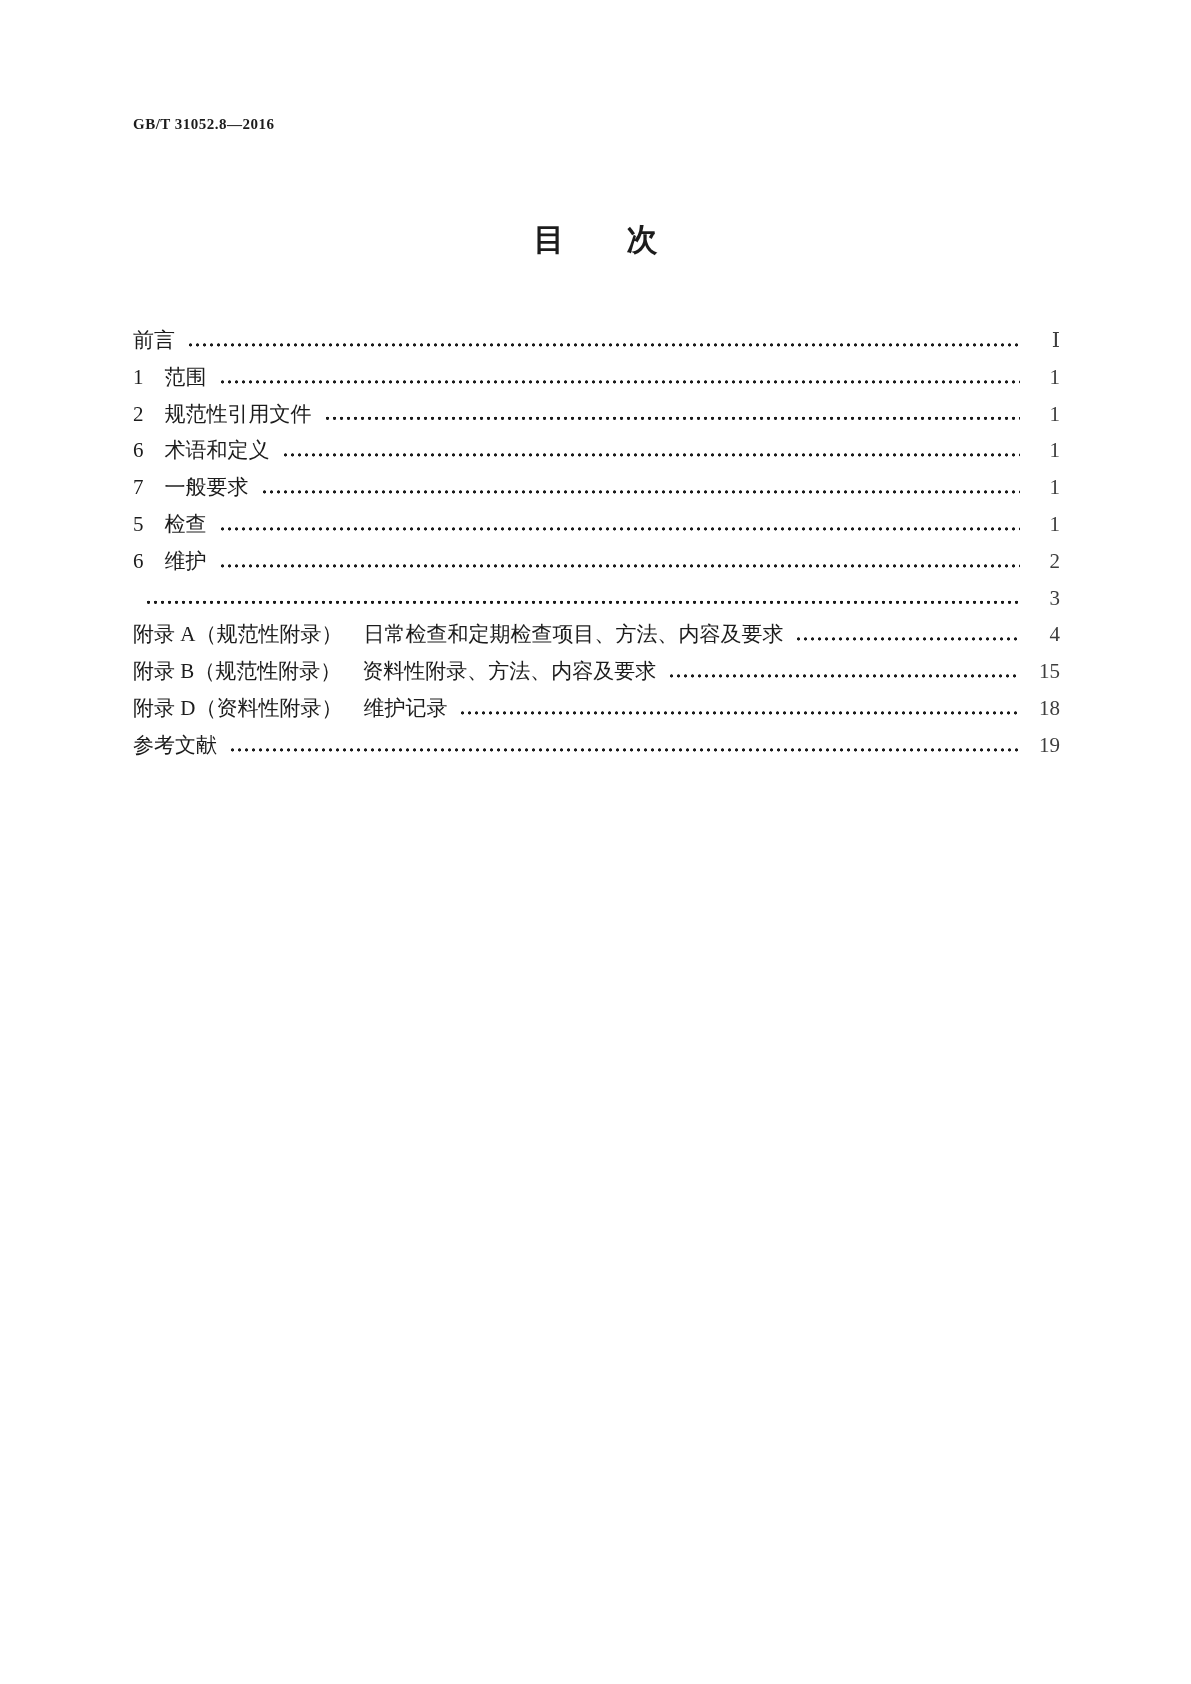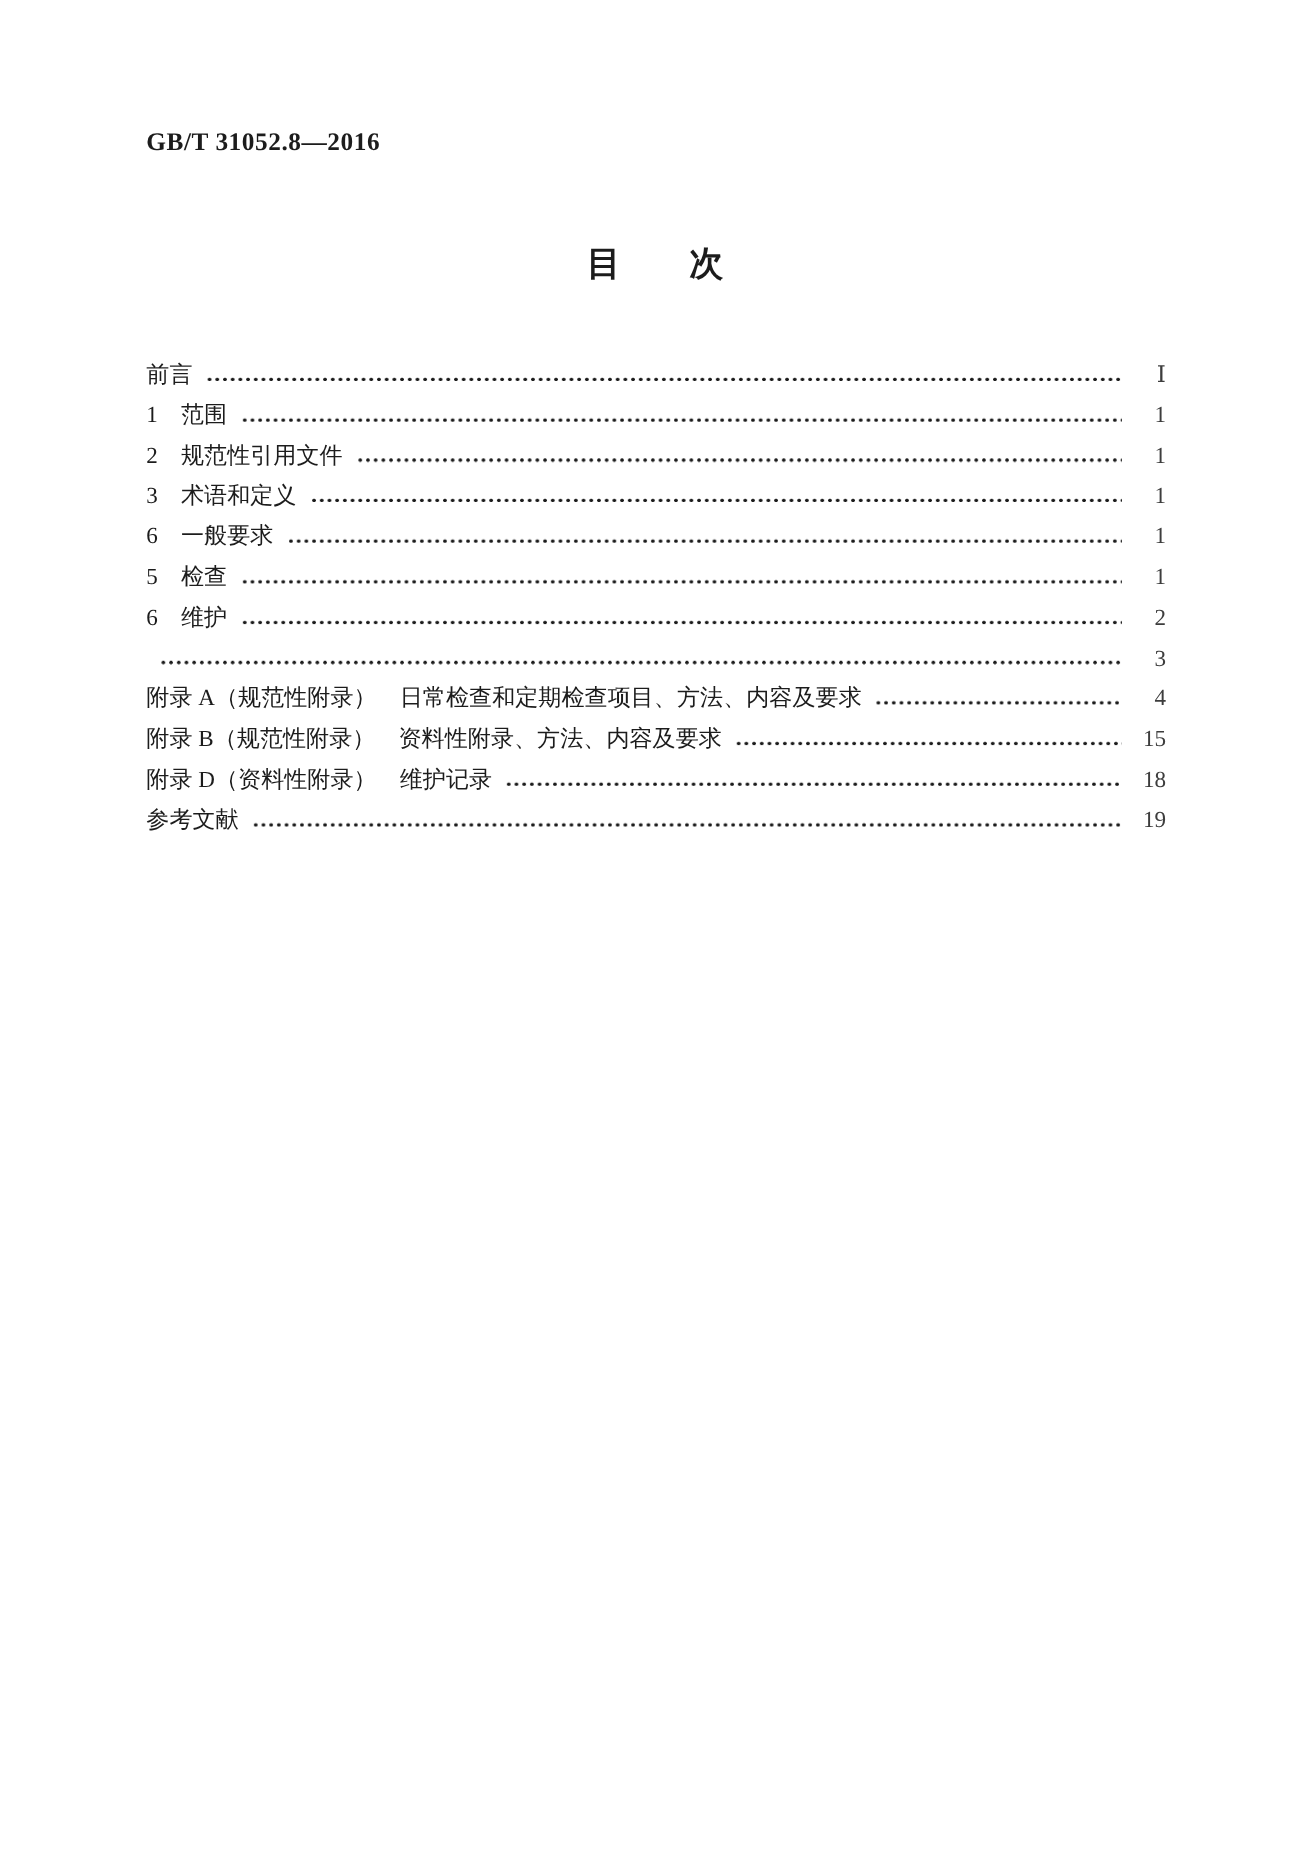--- a/index.html
+++ b/index.html
@@ -13,21 +13,21 @@
     height: 1684px;
     background: #ffffff;
     font-family: "Liberation Serif", "DejaVu Serif", serif;
     color: #1c1c1c;
     overflow: hidden;
   }
   .std-number {
     position: absolute;
     left: 133px;
     top: 116px;
-    font-size: 23px;
+    font-size: 15px;
     font-weight: bold;
     letter-spacing: 0.5px;
   }
   .doc-title {
     position: absolute;
     left: 0;
     right: 0;
     top: 224px;
     text-align: center;
     font-size: 31px;
@@ -91,27 +91,27 @@
       <span class="toc-page">1</span>
     </div>
 
     <div class="toc-row">
       <span class="toc-label">2　规范性引用文件</span>
       <span class="dot-leader"></span>
       <span class="toc-page">1</span>
     </div>
 
     <div class="toc-row">
-      <span class="toc-label">3　术语和定义</span>
+      <span class="toc-label">6　术语和定义</span>
       <span class="dot-leader"></span>
       <span class="toc-page">1</span>
     </div>
 
     <div class="toc-row">
-      <span class="toc-label">6　一般要求</span>
+      <span class="toc-label">7　一般要求</span>
       <span class="dot-leader"></span>
       <span class="toc-page">1</span>
     </div>
 
     <div class="toc-row">
       <span class="toc-label">5　检查</span>
       <span class="dot-leader"></span>
       <span class="toc-page">1</span>
     </div>
 

